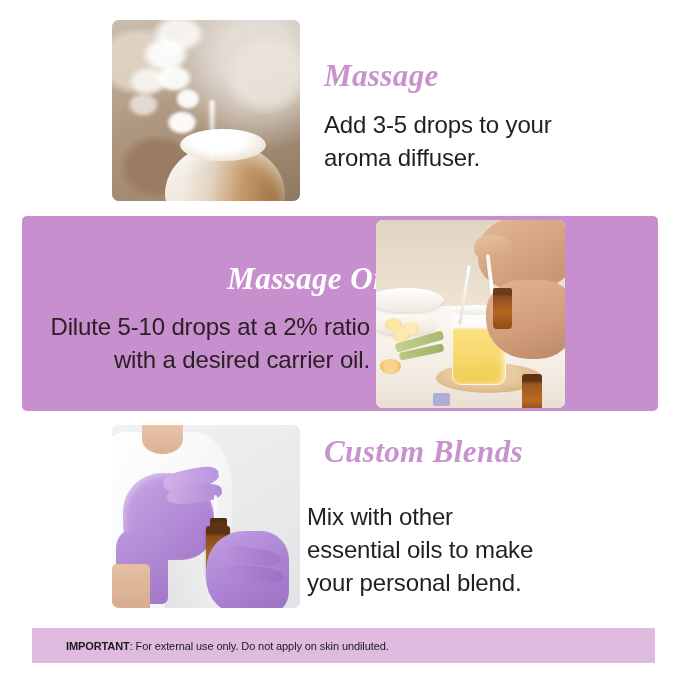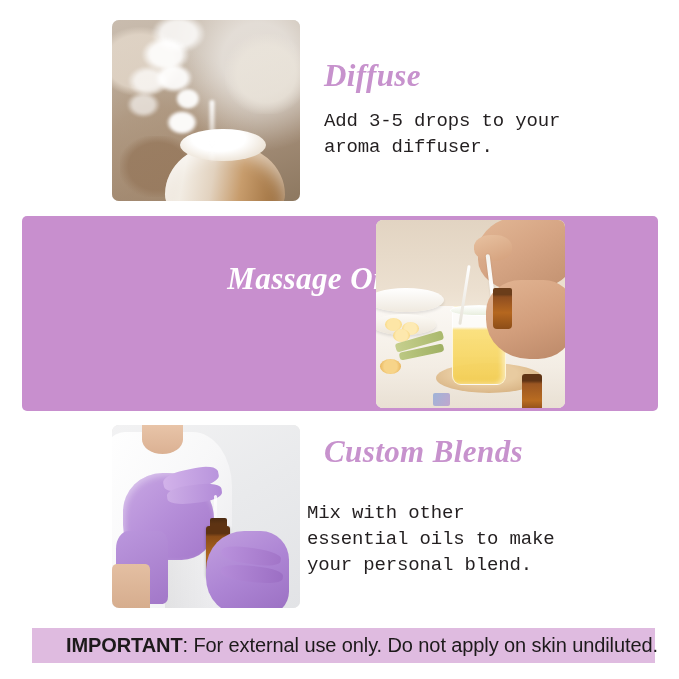--- a/index.html
+++ b/index.html
@@ -26,23 +26,23 @@
     font-weight: bold;
     font-size: 31px;
     letter-spacing: 0.4px;
     white-space: nowrap;
     line-height: 1.0;
   }
   .heading.mauve { color: #c792cd; }
   .heading.white { color: #ffffff; }
 
   .body-text {
-    font-family: Liberation Mono, monospace;
+    font-family: Liberation Sans, sans-serif;
     font-weight: 400;
-    font-size: 19px;
+    font-size: 24px;
     line-height: 1.38;
     color: #231f20;
     letter-spacing: -0.15px;
   }
   .body-text.on-purple { color: #2a2025; }
 
   
   .photo {
     position: absolute;
     border-radius: 7px;
@@ -317,21 +317,21 @@
 
   
   #footer-band {
     position: absolute; left: 32px; top: 628px;
     width: 623px; height: 35px;
     background: #dfbbe0;
     display: flex; align-items: center;
   }
   #footer-text {
     font-family: "Liberation Sans", sans-serif;
-    font-size: 20px;
+    font-size: 11px;
     color: #1d1a1b;
     padding-left: 34px;
     letter-spacing: -0.1px;
     white-space: nowrap;
   }
   #footer-text .lbl { font-weight: bold; }
 </style>
 </head>
 <body>
 
@@ -341,28 +341,29 @@
     <div class="layer bg"></div>
     <div class="b1"></div>
     <div class="b2"></div>
     <div class="b3"></div>
     <div class="dome"></div>
     <div class="domeTop"></div>
     <div class="jet"></div>
     <div class="steam"></div>
   </div>
 
-  <div class="heading mauve" id="diffuse-heading">Diffuse</div>
+  <div class="heading mauve" id="diffuse-heading">Massage</div>
 
   <div class="body-text" id="diffuse-body">Add 3-5 drops to your<br>aroma diffuser.</div>
 
   <div id="purple-band"></div>
 
   <div class="heading white" id="massage-heading">Massage Oil</div>
 
+  <div class="body-text on-purple" id="massage-body">Dilute 5-10 drops at a 2% ratio<br>with a desired carrier oil.</div>
 
   <div class="photo" id="photo-massage">
     <div class="layer bg"></div>
     <div class="wall"></div>
     <div class="table"></div>
     <div class="plate1"></div>
     <div class="plate2"></div>
     <div class="cit1"></div>
       <div class="cit2"></div>
       <div class="cit3"></div>

